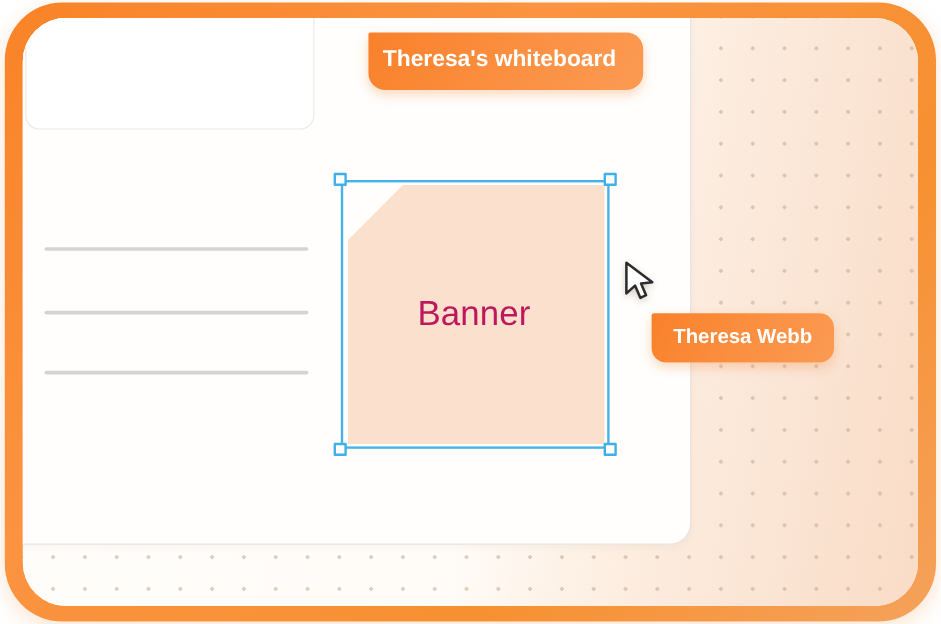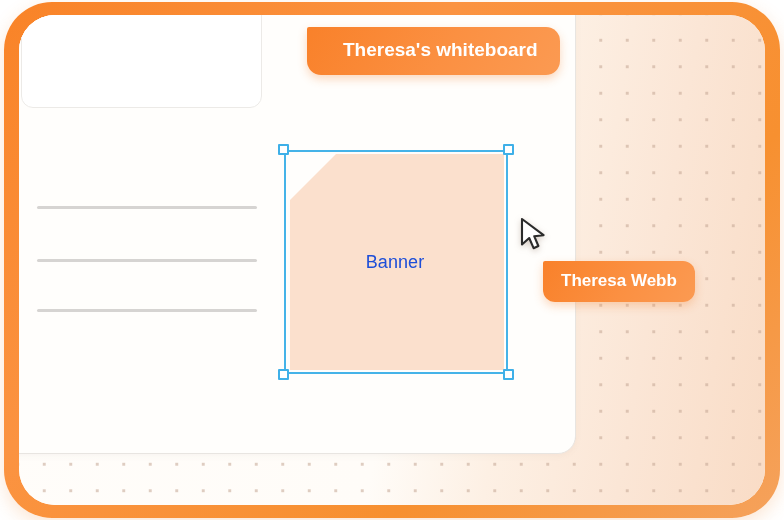--- a/index.html
+++ b/index.html
@@ -117,22 +117,22 @@
     top: 4px;
     width: 214px;
     height: 216px;
     background: #fbe0cd;
     clip-path: polygon(46px 0, 100% 0, 100% 100%, 0 100%, 0 46px);
     display: flex;
     align-items: center;
     justify-content: center;
   }
   .banner-label {
-    font-size: 18px;
-    color: #1d4ed8;
+    font-size: 29px;
+    color: #be185d;
     letter-spacing: 0.1px;
     font-weight: 400;
     user-select: none;
     transform: translate(-2px, 0);
   }
   .handle {
     position: absolute;
     width: 11px;
     height: 11px;
     background: #ffffff;
@@ -152,21 +152,21 @@
     align-items: center;
     color: #ffffff;
     font-weight: 700;
     white-space: nowrap;
     background: linear-gradient(120deg, #f9812a 0%, #fb9042 55%, #fb9a52 100%);
     box-shadow: 0 4px 10px rgba(242,130,50,0.30);
   }
   .badge-whiteboard {
     left: 288px;
     top: 12px;
-    padding: 12px 22px 14px 36px;
+    padding: 12px 22px 14px 12px;
     font-size: 19px;
     border-radius: 2px 14px 14px 14px;
   }
   .badge-user {
     left: 500px;
     top: 246px;
     padding: 10px 18px 11px 18px;
     font-size: 17px;
     border-radius: 2px 12px 12px 12px;
     margin-left: 24px;

